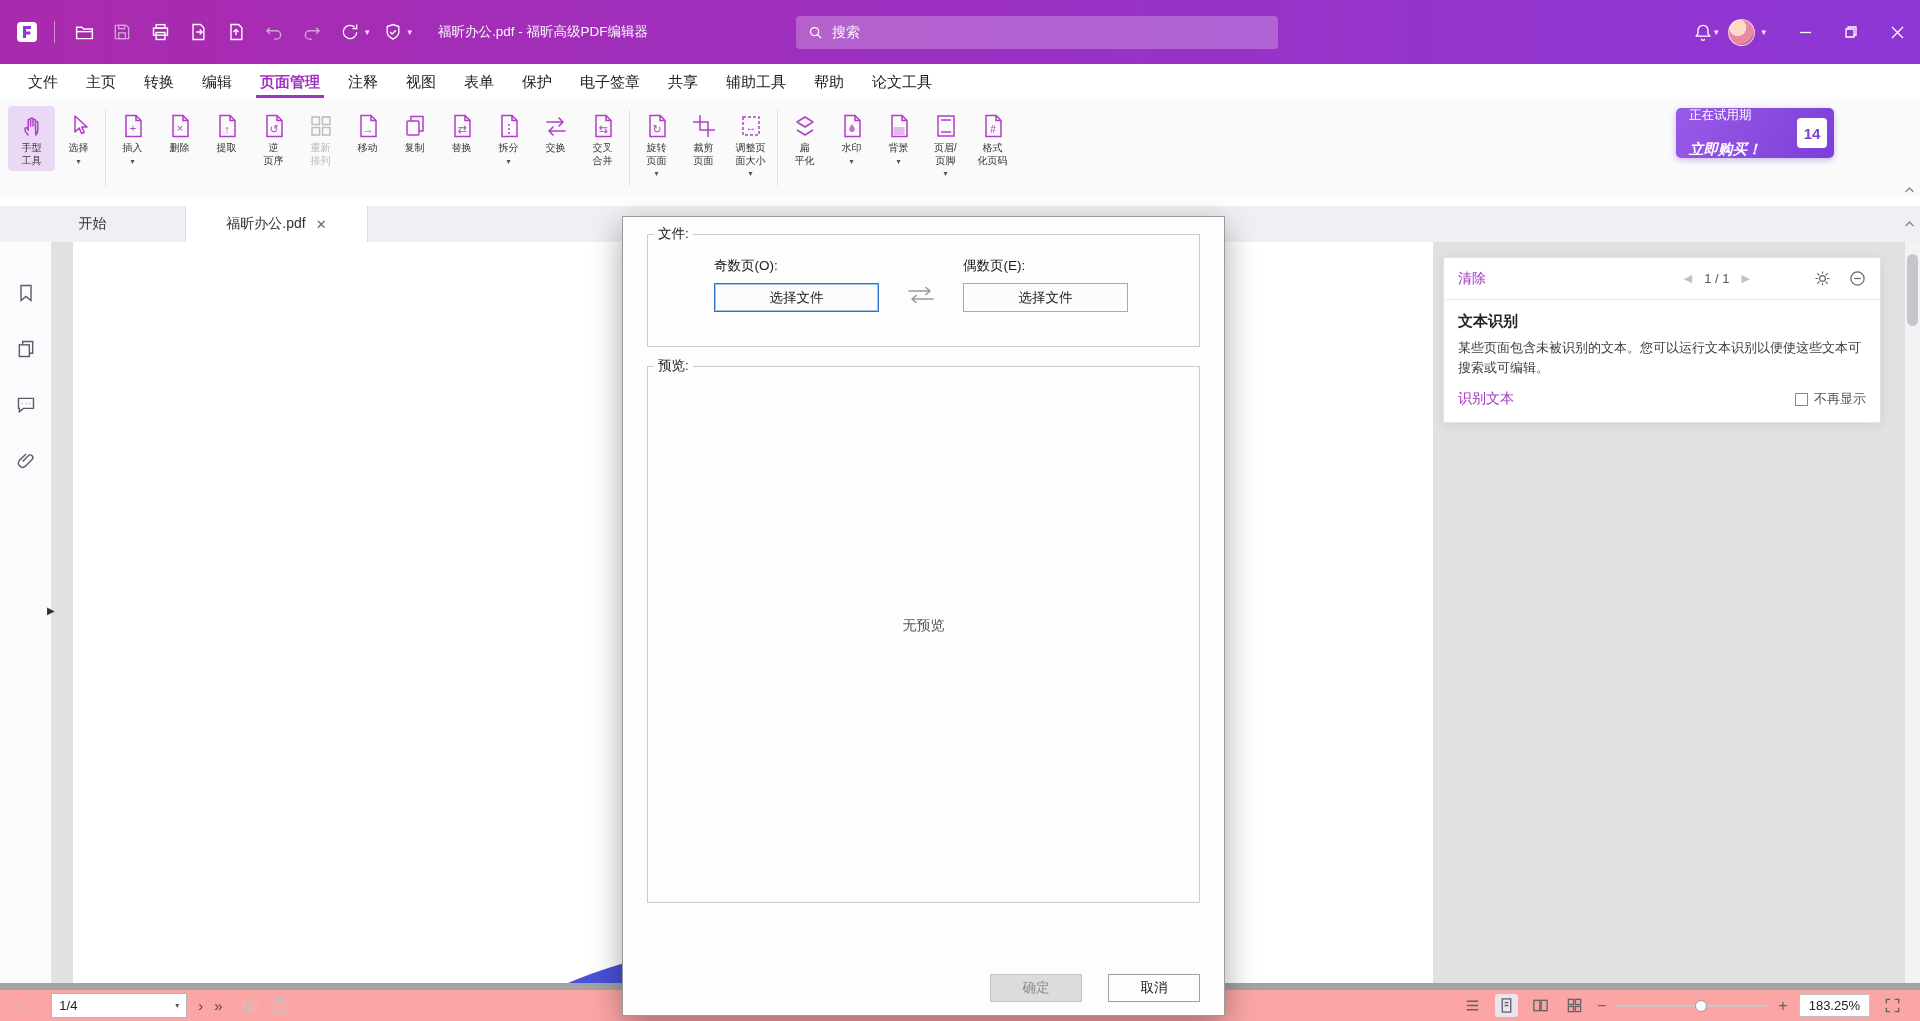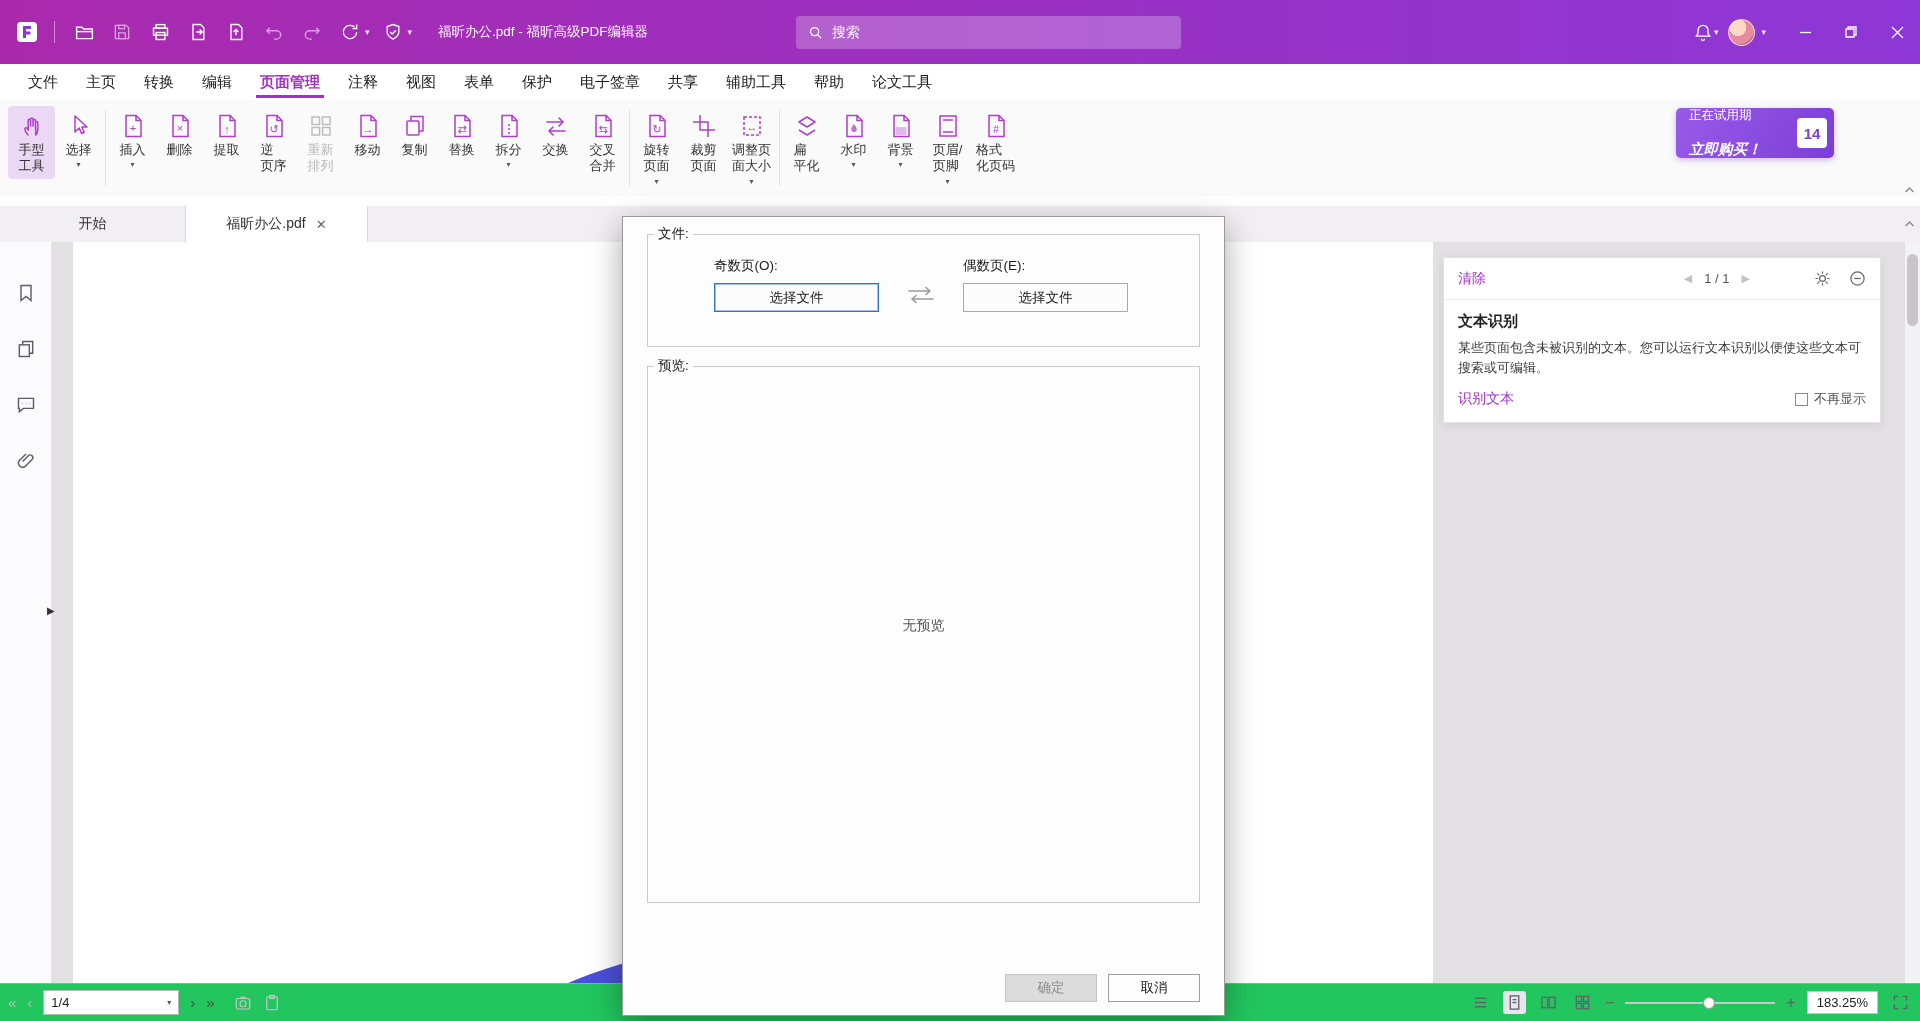--- a/index.html
+++ b/index.html
@@ -12,21 +12,21 @@
     background:linear-gradient(90deg,var(--titlebar-start,#aa2aad),var(--titlebar-end,#8d37d6));
     display:flex; align-items:center; padding:0 0 0 12px; color:#fff; z-index:40; }
   .tb-left { display:flex; align-items:center; gap:4px; }
   .app-logo { width:30px; height:30px; display:flex; align-items:center; justify-content:center; margin-right:4px; }
   .tb-sep { width:1px; height:22px; background:rgba(255,255,255,.45); margin:0 8px 0 4px; }
   .tb-btn { width:34px; height:34px; display:flex; align-items:center; justify-content:center;
     background:transparent; border:none; color:#fff; cursor:pointer; }
   .tb-btn.dim { opacity:.55; }
   .tb-caret { font-size:9px; color:rgba(255,255,255,.9); margin-left:-6px; margin-right:2px; }
   .tb-title { margin-left:20px; font-size:13.5px; color:rgba(255,255,255,.96); white-space:nowrap; }
-  .tb-search { position:absolute; left:796px; top:16px; width:385px; height:33px;
+  .tb-search { position:absolute; left:796px; top:16px; width:482px; height:33px;
     background:rgba(255,255,255,.24); border-radius:4px; display:flex; align-items:center;
     gap:9px; padding:0 12px; cursor:text; }
   .tb-search-text { font-size:14px; color:rgba(255,255,255,.92); }
   .tb-right { position:absolute; right:0; top:0; height:64px; display:flex; align-items:center; }
   .win-btn { width:46px; height:64px; display:flex; align-items:center; justify-content:center;
     background:transparent; border:none; color:#fff; cursor:pointer; }
   .avatar { width:27px; height:27px; border-radius:50%;
     background:radial-gradient(circle at 35% 30%, #ffd9c8 0 35%, #e88ba0 36% 70%, #c96a8f 71% 100%);
     border:1px solid rgba(255,255,255,.6); }
   .gl::after { content:attr(data-glyph); }
@@ -42,21 +42,21 @@
 
   
   .ribbon { position:absolute; left:0; top:100px; width:1920px; height:96px; background:#fafafa;
     display:flex; align-items:flex-start; padding:6px 6px 0 8px; z-index:30; }
   .rb { display:flex; flex-direction:column; align-items:center; gap:3px; padding:6px 5px 4px;
     min-width:47px; border-radius:4px; cursor:pointer; }
   .rb.selected { background:#ead8f4; }
   .ric { color:var(--icon-purple,#b13ec8); height:27px; display:flex; align-items:flex-end; }
   .rb.disabled .ric { color:#bdbdbd; }
   .rb.disabled .rlb { color:#b6b6b6; }
-  .rlb { font-size:13px; line-height:1.25; color:#333; white-space:pre-line; }
+  .rlb { font-size:10px; line-height:1.25; color:#333; text-align:center; white-space:pre-line; }
   .rcaret { font-size:8px; color:#555; line-height:1; }
   .rsep { width:1px; height:76px; background:#e4e1e6; margin:4px 3px 0; }
   .trial { position:absolute; right:86px; top:8px; width:158px; height:50px; border-radius:5px;
     background:linear-gradient(120deg,var(--trial-start,#9a5ae8),var(--trial-end,#7c3ed8));
     color:#fff; display:flex; flex-direction:column; justify-content:center; padding-left:13px;
     cursor:pointer; box-shadow:0 2px 6px rgba(120,60,200,.35); }
   .trial-l1 { font-size:12.5px; }
   .trial-l2 { font-size:14.5px; font-weight:700; margin-top:16px;font-style:italic; }
   .trial-days { position:absolute; right:7px; top:10px; width:30px; height:30px; background:#fff;
     border-radius:4px; color:var(--trial-end,#7c3ed8); font-weight:700; font-size:15px;
@@ -122,29 +122,29 @@
   .file-col { display:flex; flex-direction:column; }
   .file-label { font-size:13.5px; color:#1c1c1c; margin-bottom:8px; }
   .btn-choose { width:165px; height:29px; background:#fcfcfc; border:1px solid #a9a9a9;
     font-size:13.5px; color:#1c1c1c; cursor:pointer; font-family:inherit; }
   .btn-choose.focused { border:1px solid var(--focus-blue,#2e75c8);
     box-shadow:inset 0 0 0 1px #9cc3ea; }
   .swap-wrap { width:84px; display:flex; justify-content:center; align-self:flex-end; margin-bottom:7px; }
   .preview-fs { margin-top:10px; height:546px; position:relative; }
   .no-preview { position:absolute; left:0; right:0; top:46%; text-align:center;
     font-size:14px; color:#555; }
-  .dlg-footer { position:absolute; right:24px; bottom:13px; display:flex; gap:11px; }
+  .dlg-footer { position:absolute; right:24px; bottom:13px; display:flex; gap:26px; }
   .dlg-btn { width:92px; height:28px; font-size:13.5px; font-family:inherit; cursor:pointer; }
   .dlg-btn.ok { background:#dcdcdc; border:1px solid #c3c3c3; color:#8c8c8c; cursor:default; }
   .dlg-btn.cancel { background:#fdfdfd; border:1px solid #a0a0a0; color:#1c1c1c; }
 
   
-  .statusbar { position:absolute; left:0; top:983px; width:1920px; height:38px; background:#22c55e;
-    border-top:1px solid #a3a3a3; display:flex; align-items:center; justify-content:space-between;
-    padding:0 8px; z-index:20; }
+  .statusbar { position:absolute; left:0; top:983px; width:1920px; height:38px; background:#fca5a5;
+    border-top:7px solid #a3a3a3; display:flex; align-items:center; justify-content:space-between;
+    padding:0 16px; z-index:20; }
   .sb-left, .sb-right { display:flex; align-items:center; gap:11px; }
   .pg-arrow { font-size:15px; color:#4a4a4a; cursor:pointer; line-height:1; }
   .pg-arrow.dis { color:#bdbdbd; }
   .pagebox { width:136px; height:25px; border:1px solid #b5b5b5; background:#fff; display:flex;
     align-items:center; justify-content:space-between; padding:0 7px; cursor:pointer; }
   .pagebox-val { font-size:13px; color:#222; }
   .pagebox-caret { font-size:8px; color:#555; }
   .gray-icon { color:#c6c6c6; display:flex; cursor:pointer; }
   .vm-icon { color:#5f6368; display:flex; cursor:pointer; padding:3px; border-radius:3px; }
   .vm-icon.active { background:#e9e4ee; }

